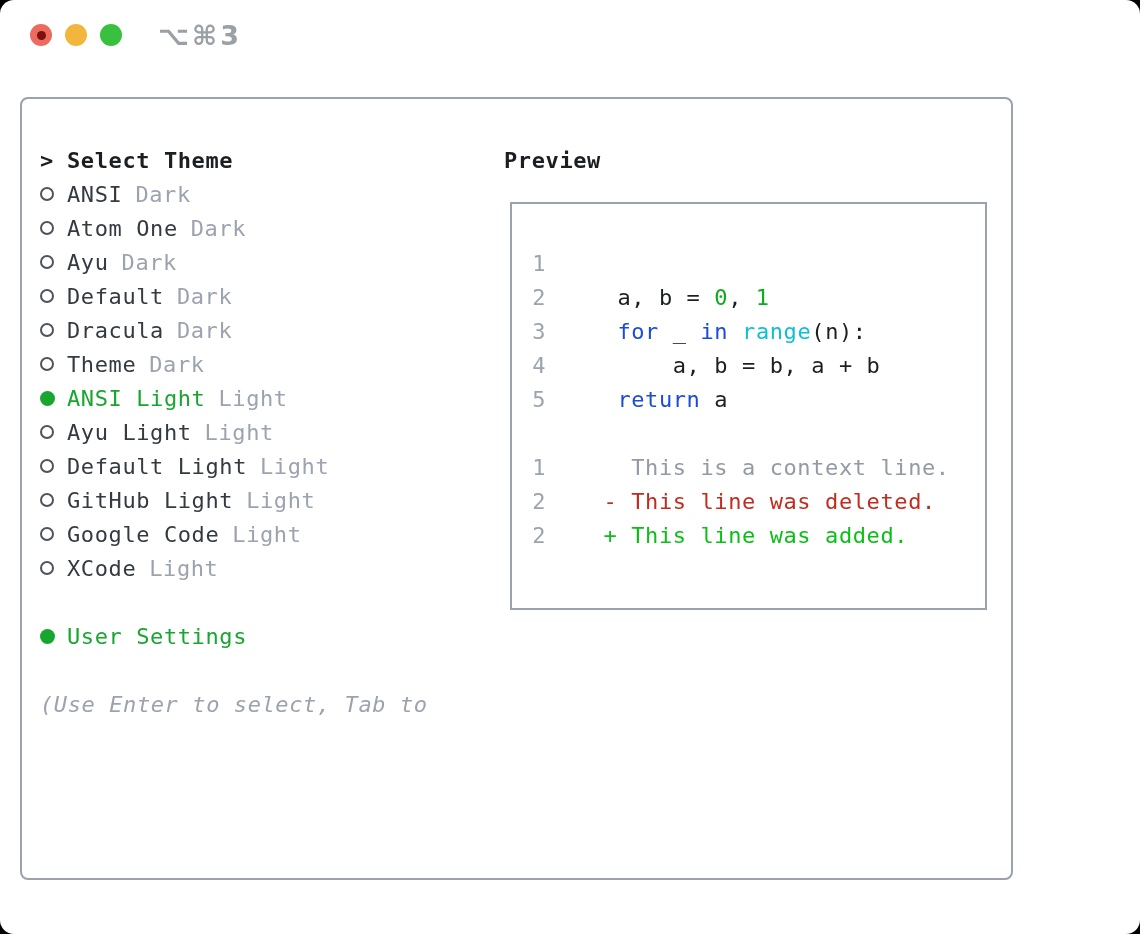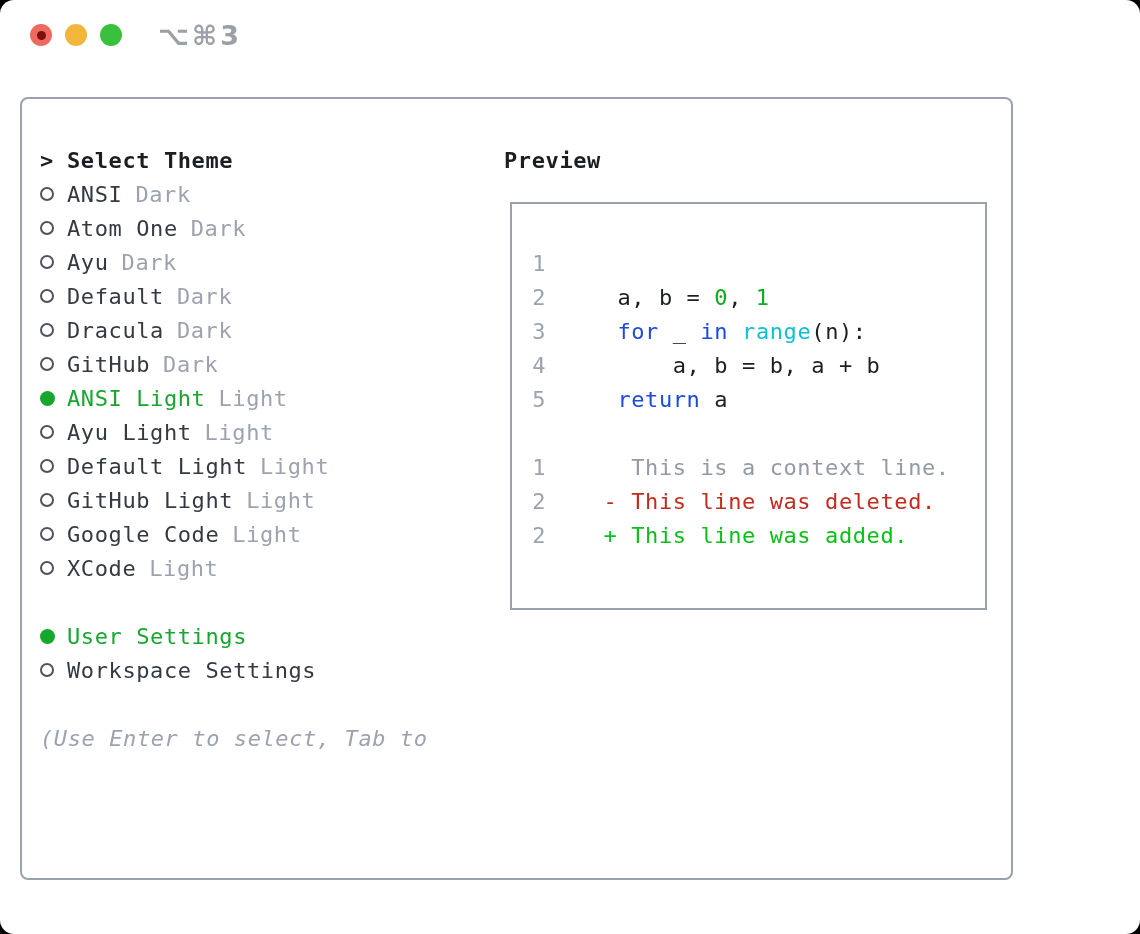--- a/index.html
+++ b/index.html
@@ -137,21 +137,21 @@
             <span class="icon-col">
               <span class="radio"></span>
             </span>
             <span class="item-name">Dracula</span>
             <span class="variant">Dark</span>
           </div>
           <div class="row">
             <span class="icon-col">
               <span class="radio"></span>
             </span>
-            <span class="item-name">GitHub</span>
+            <span class="item-name">Theme</span>
             <span class="variant">Dark</span>
           </div>
           <div class="row selected">
             <span class="icon-col">
               <span class="radio on"></span>
             </span>
             <span class="item-name">ANSI Light</span>
             <span class="variant">Light</span>
           </div>
           <div class="row">
@@ -193,26 +193,20 @@
 
       <div class="spacer"></div>
 
 
       <div id="apply-list">
           <div class="row selected">
             <span class="icon-col">
               <span class="radio on"></span>
             </span>
             <span class="item-name">User Settings</span>
-          </div>
-          <div class="row">
-            <span class="icon-col">
-              <span class="radio"></span>
-            </span>
-            <span class="item-name">Workspace Settings</span>
           </div>
         </div>
 
       <div class="spacer"></div>
 
       <div class="help">
         <div class="row">(Use Enter to select, Tab to</div>
       </div>
     </div>
 

